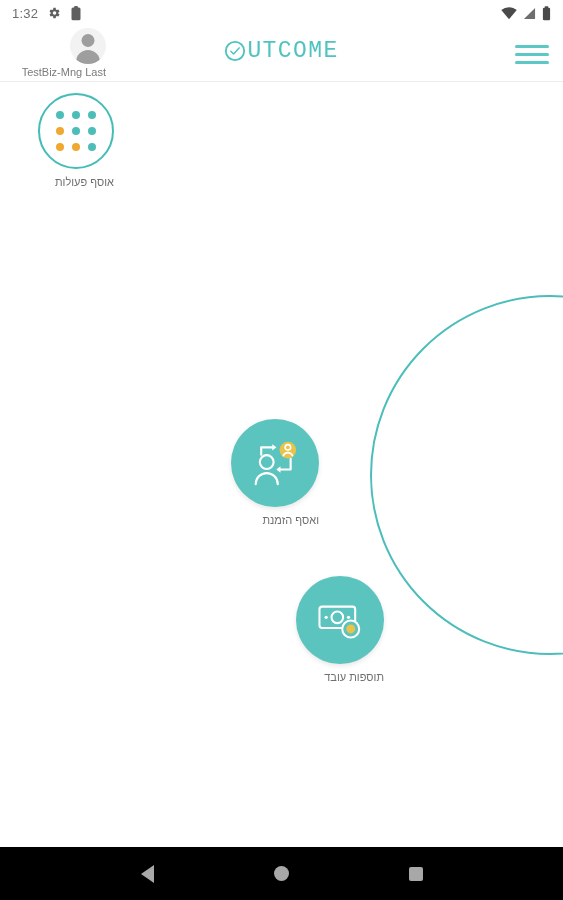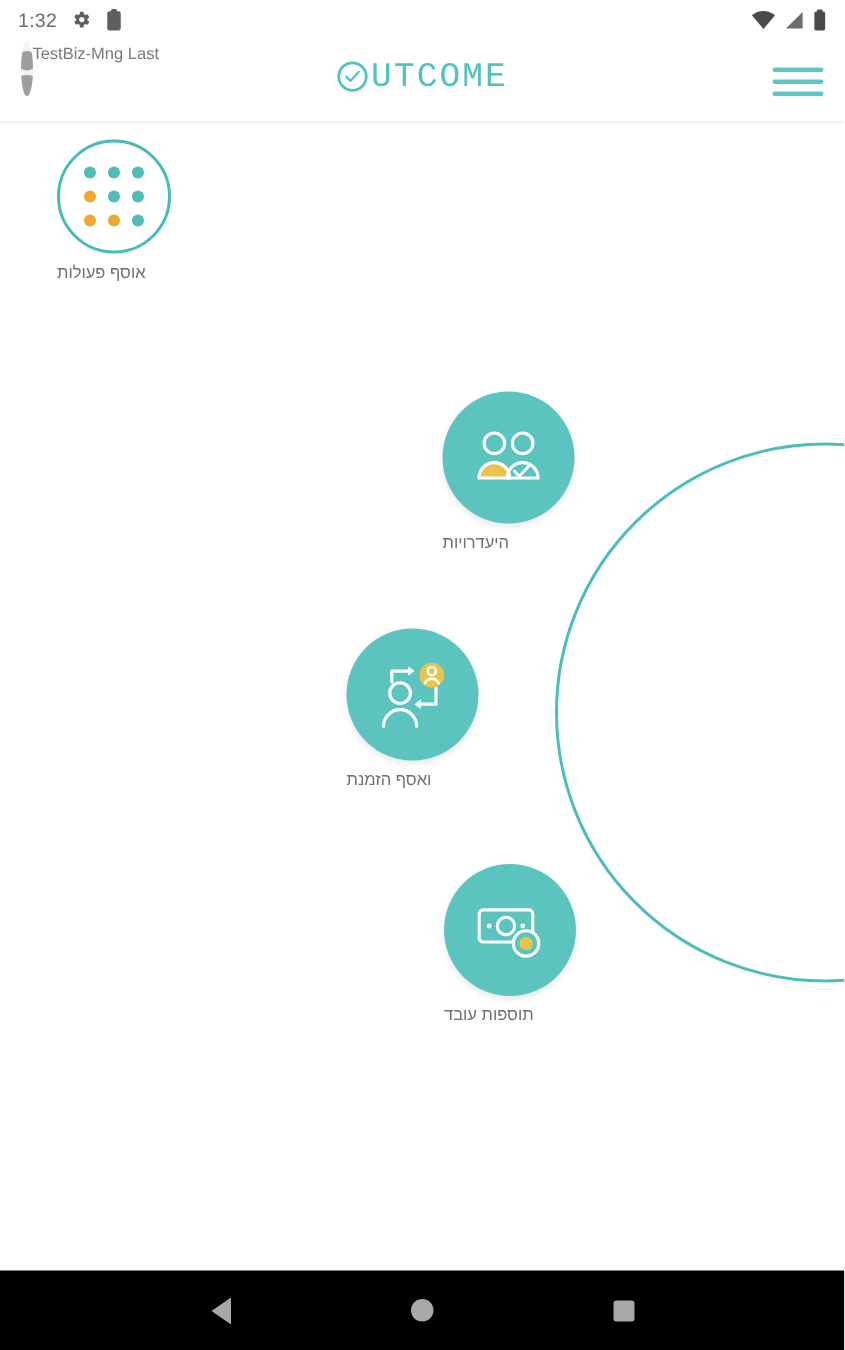--- a/index.html
+++ b/index.html
@@ -35,21 +35,21 @@
   
   #app-header {
     position: absolute; top: 26px; left: 0;
     width: 563px; height: 56px;
     background: #ffffff;
     border-bottom: 1px solid #ececec;
   }
   #profile {
     position: absolute; left: 14px; top: 2px;
     width: 92px;
-    display: flex; align-items: flex-start;
+    display: flex; flex-direction: column; align-items: flex-end;
   }
   .avatar {
     width: 36px; height: 36px; border-radius: 50%;
     background: #f2f2f2;
     position: relative; overflow: hidden;
     display: block;
   }
   .avatar .head {
     position: absolute; left: 50%; top: 6px;
     transform: translateX(-50%);
@@ -105,21 +105,21 @@
   #deco-ring {
     position: absolute;
     left: 370px; top: 212px;
     width: 360px; height: 360px;
     border: 2px solid #4bbdba;
     border-radius: 50%;
     background: transparent;
   }
   .bubble {
     position: absolute;
-    display: flex; flex-direction: column; align-items: flex-start;
+    display: flex; flex-direction: column; align-items: flex-end;
     cursor: pointer;
   }
   .disc {
     border-radius: 50%;
     display: flex; align-items: center; justify-content: center;
     background: #5cc4bf;
     box-shadow: 0 2px 5px rgba(0,0,0,0.10);
   }
   .disc.outline {
     background: #ffffff;
@@ -229,32 +229,20 @@
             <span style="background:#4dbdb8"></span>
           <span style="background:#f0a830"></span>
             <span style="background:#f0a830"></span>
             <span style="background:#4dbdb8"></span>
         </span>
       </div>
       <span class="bubble-label">אוסף פעולות</span>
     </div>
 
 
-    <div class="bubble" style="left:295px; top:178px;">
-      <div class="disc" style="width:88px;height:88px;">
-        <svg width="48" height="40" viewBox="0 0 56 44">
-          <circle cx="17" cy="11" r="8" fill="none" stroke="#ffffff" stroke-width="2.4"></circle>
-          <path d="M5 38a12 12 0 0 1 24 0z" fill="#e9c34a" stroke="#ffffff" stroke-width="2.4" stroke-linejoin="round"></path>
-          <circle cx="39" cy="11" r="8" fill="none" stroke="#ffffff" stroke-width="2.4"></circle>
-          <path d="M27 38a12 12 0 0 1 24 0z" fill="none" stroke="#ffffff" stroke-width="2.4" stroke-linejoin="round"></path>
-          <path d="M32.5 32.5l4 4 7-7.5" fill="none" stroke="#ffffff" stroke-width="2.2" stroke-linecap="round" stroke-linejoin="round"></path>
-        </svg>
-      </div>
-      <span class="bubble-label">היעדרויות</span>
-    </div>
 
     <div class="bubble" style="left:231px; top:336px;">
       <div class="disc" style="width:88px;height:88px;">
         <svg width="50" height="46" viewBox="0 0 54 50">
           <circle cx="18" cy="24" r="7.5" fill="none" stroke="#ffffff" stroke-width="2.3"></circle>
           <path d="M6 48a12 12 0 0 1 24 0" fill="none" stroke="#ffffff" stroke-width="2.3" stroke-linecap="round"></path>
           <path d="M12 16 L12 8 L26 8" fill="none" stroke="#ffffff" stroke-width="2.3" stroke-linecap="round" stroke-linejoin="round"></path>
           <path d="M24 4.5 L28.5 8 L24 11.5 Z" fill="#ffffff"></path>
           <path d="M44 20 L44 32 L31 32" fill="none" stroke="#ffffff" stroke-width="2.3" stroke-linecap="round" stroke-linejoin="round"></path>
           <path d="M33 28.5 L28.5 32 L33 35.5 Z" fill="#ffffff"></path>

